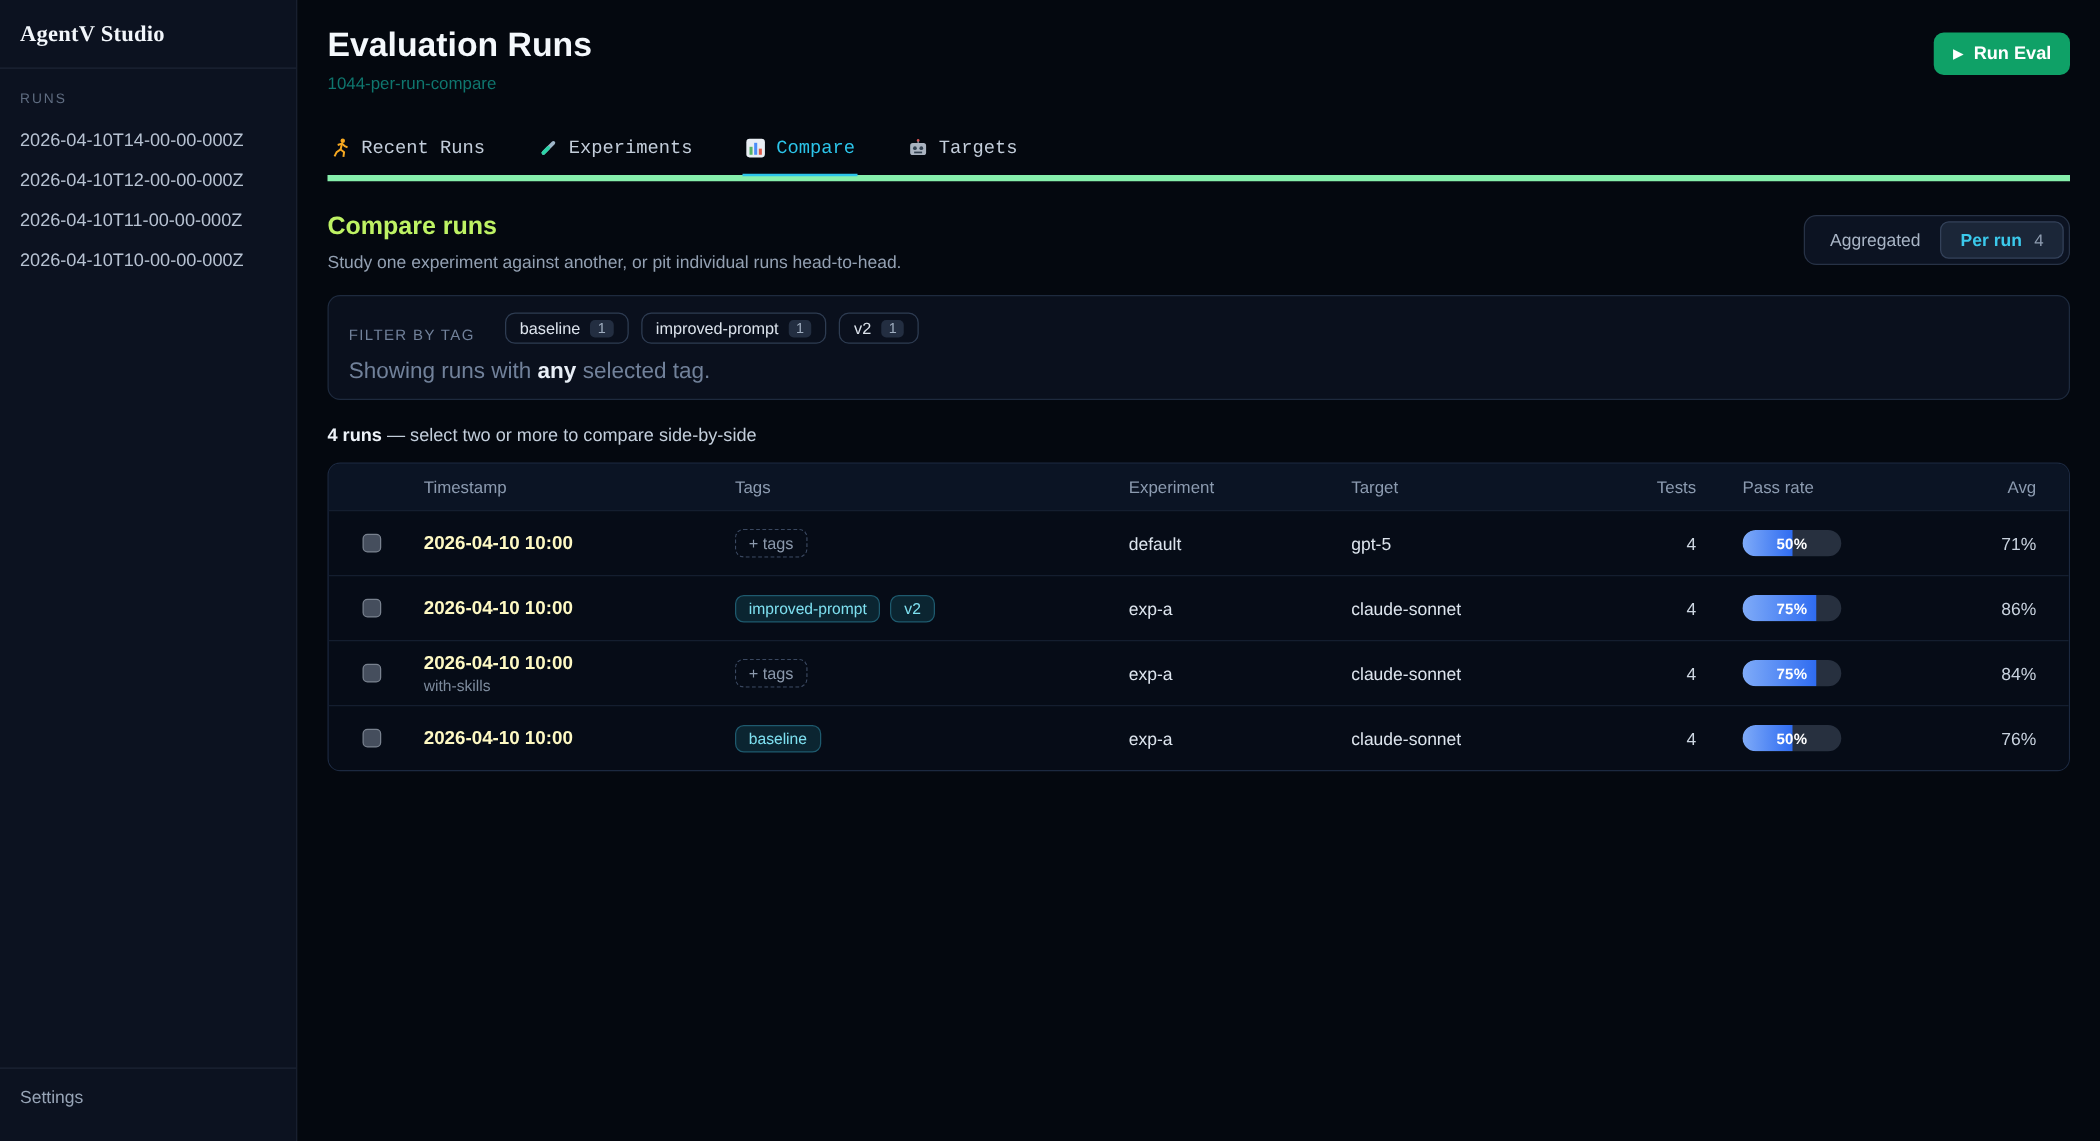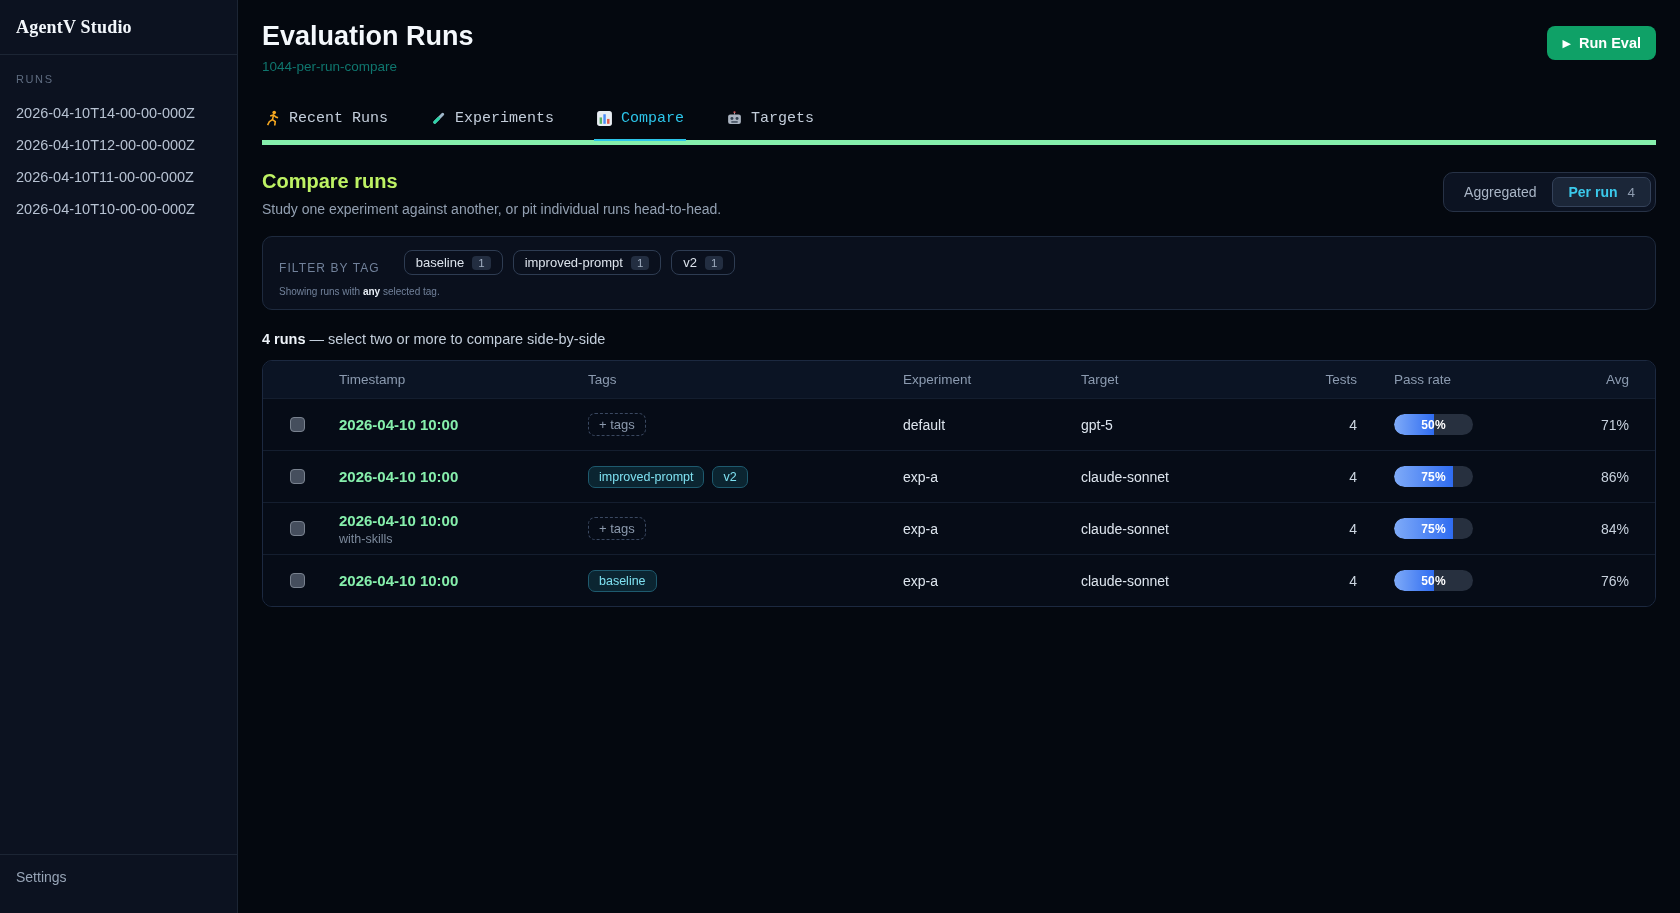--- a/index.html
+++ b/index.html
@@ -40,38 +40,38 @@
   .view-toggle{ display:flex; align-items:center; background:#0c1322; border:1px solid #273246; border-radius:10px; padding:4px; margin-top:2px;}
   .toggle-option{ padding:6px 15px; font-size:14px; color:#a9b5c6; cursor:pointer; display:flex; align-items:center; gap:10px; border:1px solid transparent; border-radius:7px;}
   .toggle-option.active{ background:#1b2638; border-color:#34425a; color:#3bc9eb; font-weight:600;}
   .toggle-badge{ color:#8e9cb0; font-weight:400; font-size:13.5px;}
   
   .filter-panel{ margin-top:19px; border:1px solid #1e2a3e; background:#0a101d; border-radius:10px; padding:13px 16px 12px;}
   .filter-row{ display:flex; align-items:flex-end; gap:22px; flex-wrap:wrap;}
   .filter-label{ font-size:12px; color:#71819a; letter-spacing:1.1px; margin-right:2px;}
   .filter-tag{ display:inline-flex; align-items:center; gap:8px; border:1px solid #2e3c52; border-radius:8px; padding:4px 11px; font-size:13px; color:#dce3ec; cursor:pointer; background:transparent;}
   .tag-count{ background:#232e41; border-radius:4px; padding:1px 6px; font-size:11.5px; color:#9fadbf;}
-  .filter-note{ margin-top:11px; font-size:10px; color:#71819a;}
+  .filter-note{ margin-top:11px; font-size:18px; color:#71819a;}
   .filter-note b{ color:#e8eef6; font-weight:600;}
   
   .runs-summary{ margin-top:21px; font-size:14.5px; color:#c3cedb;}
   .runs-summary b{ color:#eef3f9; font-weight:600;}
   
   .runs-table{ margin-top:13px; border:1px solid #1c2940; border-radius:10px; overflow:hidden; background:#060c17;}
   .tgrid{ display:grid; grid-template-columns:60px 249px 315px 178px 202px 90px 210px 1fr; align-items:center;}
   .thead{ background:#0b1424; min-height:37px; color:#8c9bb0; font-size:13.5px;}
   .th{ padding:10px 0 10px 16px;}
   .th.right{ text-align:right; padding-left:0; padding-right:0;}
   .th.pad-pass{ padding-left:37px;}
   .th.avg{ text-align:right; padding-right:26px; padding-left:0;}
   .trow{ border-top:1px solid #141e2f; min-height:52px; background:#060c17;}
   .cell{ padding-left:16px; font-size:14px; color:#dde5ee;}
   .cell.check{ padding-left:27px;}
   .checkbox{ width:15px; height:15px; border-radius:4px; background:#454e5d; border:1px solid #79828f; display:block; cursor:pointer;}
-  .ts-main{ font-size:15px; font-weight:bold; color:#86efac;}
+  .ts-main{ font-size:15px; font-weight:bold; color:#fef9c3;}
   .ts-sub{ font-size:12.5px; color:#7c8a9c; margin-top:3px;}
   .cell.tags{ display:flex; gap:8px; align-items:center;}
   .chip{ font-size:12.5px; color:#7ee0f0; background:#0b2531; border:1px solid #1e5a6e; border-radius:7px; padding:3px 10px; cursor:pointer;}
   .add-tags{ font-size:13px; color:#8b99ac; border:1px dashed #3a4860; border-radius:7px; padding:3px 10px; cursor:pointer; background:transparent;}
   .cell.tests{ text-align:right; padding-left:0; color:#cdd7e2;}
   .cell.pass{ padding-left:37px;}
   .pill{ position:relative; width:79px; height:21px; border-radius:11px; background:#27303f; overflow:hidden;}
   .pill-fill{ position:absolute; left:0; top:0; bottom:0; background:linear-gradient(90deg,#7fabf8,#2f6cf1); border-radius:11px 0 0 11px;}
   .pill-label{ position:absolute; inset:0; display:flex; align-items:center; justify-content:center; font-size:12px; font-weight:bold; color:#fff; letter-spacing:.2px;}
   .cell.avg{ text-align:right; padding-right:26px; padding-left:0; color:#c8d2de;}

